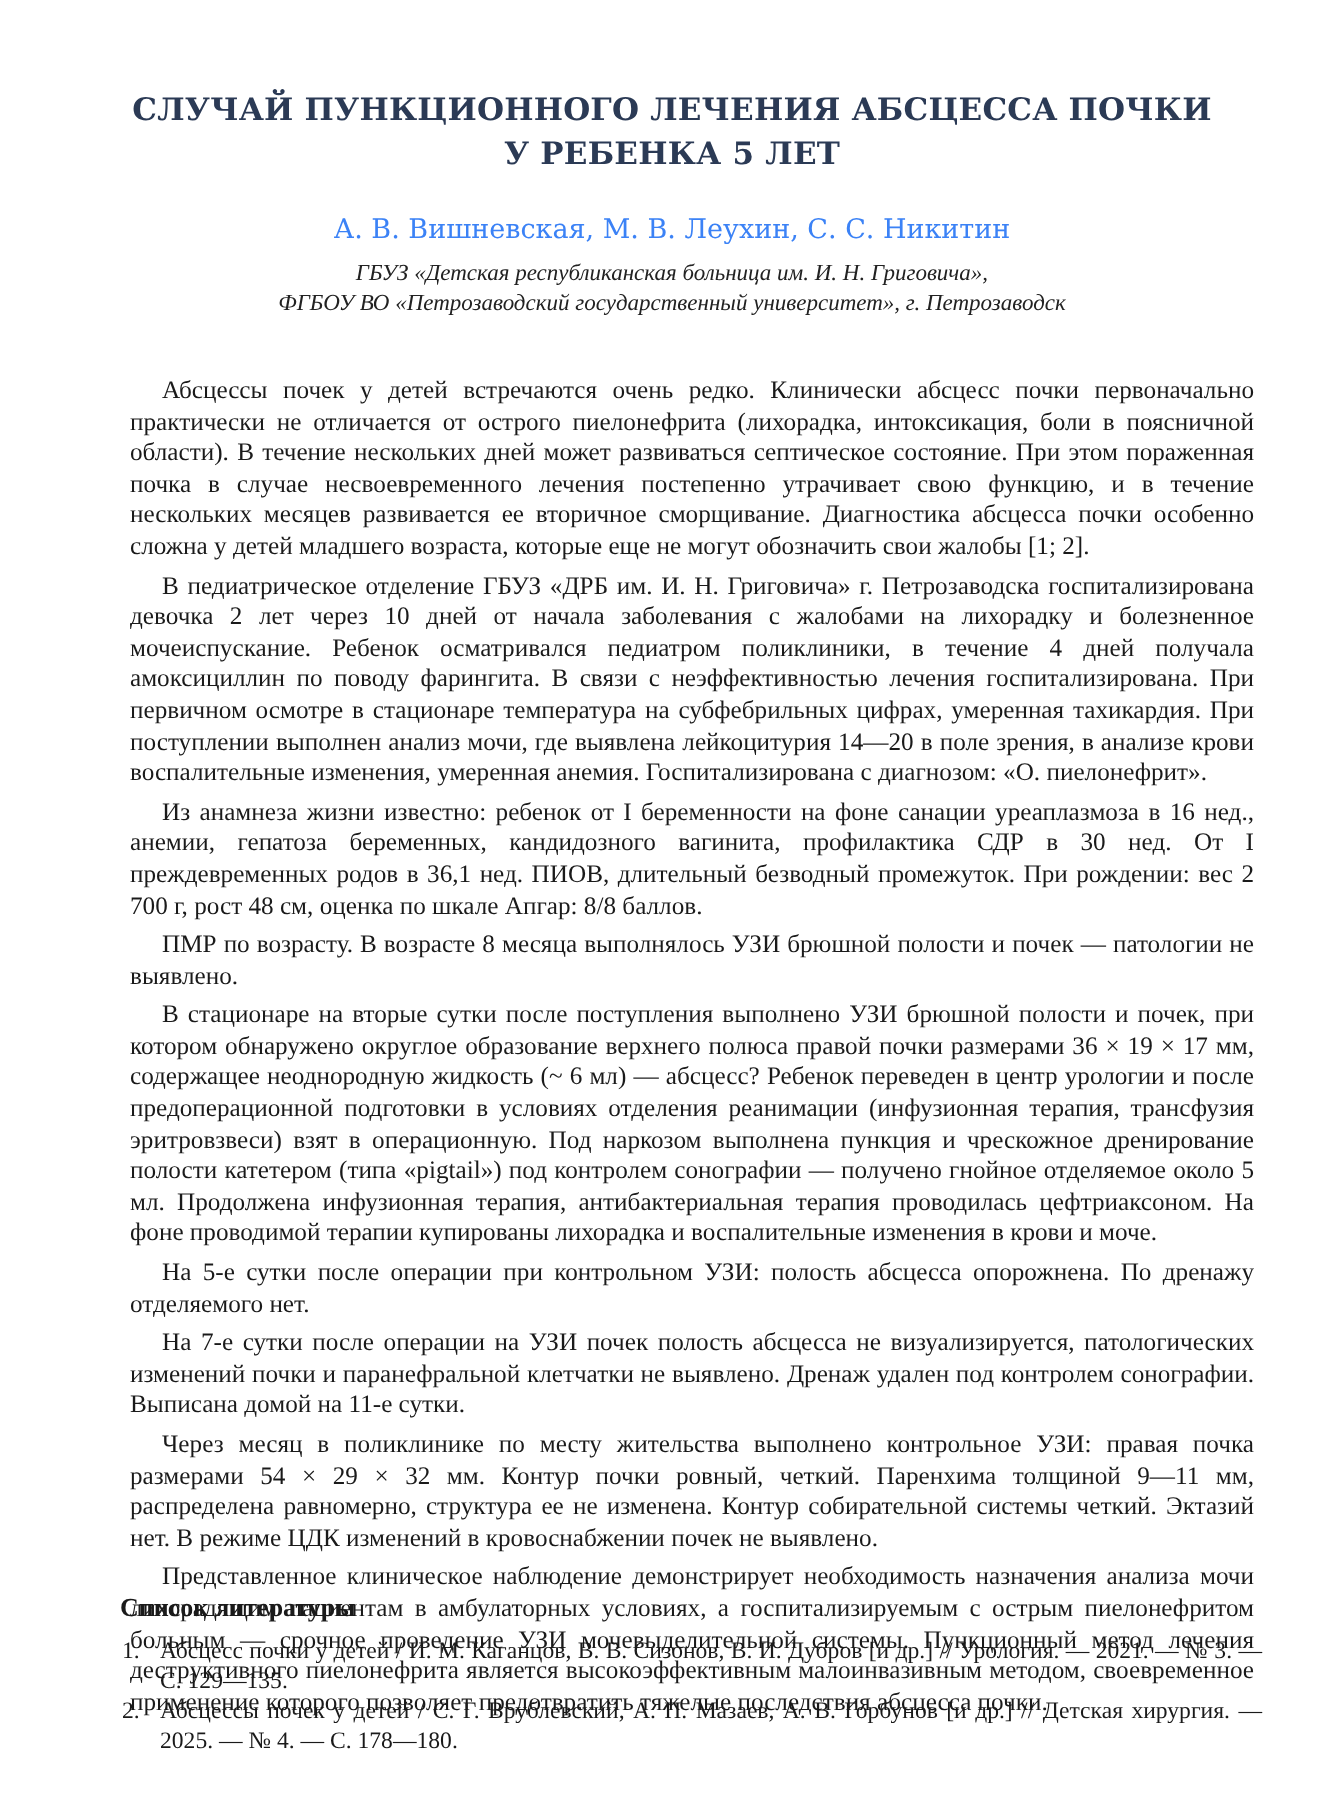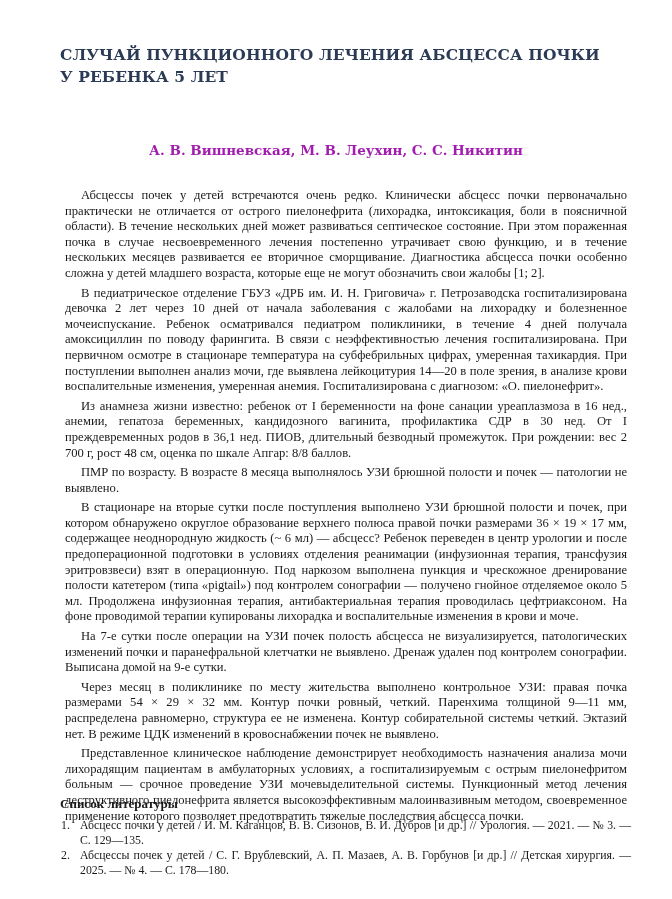--- a/index.html
+++ b/index.html
@@ -1,26 +1,26 @@
 <!DOCTYPE html>
 <html><head>
 <meta charset="utf-8">
 <style>
   html, body { margin: 0; padding: 0; background: #ffffff; }
   body { width: 672px; height: 899px; position: relative; overflow: hidden; color: #1a1a1a; }
   .page { position: absolute; left: 0; top: 0; width: 672px; height: 899px; background: #fff; }
   .title {
     position: absolute; left: 60px; width: 552px; top: 44px;
-    font-family: "DejaVu Serif", serif; font-weight: bold;
+    text-align: center; font-family: "DejaVu Serif", serif; font-weight: bold;
     font-size: 15.5px; line-height: 22px; color: #2b3a55; letter-spacing: 0.1px;
   }
   .authors {
     position: absolute; left: 60px; width: 552px; top: 106px;
-    text-align: center; font-family: "DejaVu Serif", serif; font-weight: bold;
-    font-size: 13.5px; line-height: 18px; color: #a21caf; margin-top: 35px;
+    text-align: center; font-family: "DejaVu Serif", serif; font-weight: normal;
+    font-size: 13.5px; line-height: 18px; color: #3b82f6;
   }
   .affil {
     position: absolute; left: 60px; width: 552px; top: 130px;
     text-align: center; font-family: "Liberation Serif", serif; font-style: italic;
     font-size: 11.5px; line-height: 15px; color: #222;
   }
   .body {
     position: absolute; left: 61px; width: 570px; top: 184px;
     font-family: "Liberation Serif", serif; font-size: 12.6px; line-height: 15.6px;
     text-align: justify; color: #1a1a1a; hyphens: manual;
@@ -43,28 +43,33 @@
 <body>
 
 <div class="page">
   <div class="title">
     <div>СЛУЧАЙ ПУНКЦИОННОГО ЛЕЧЕНИЯ АБСЦЕССА ПОЧКИ</div>
     <div>У РЕБЕНКА 5 ЛЕТ</div>
   </div>
 
   <div class="authors">А. В. Вишневская, М. В. Леухин, С. С. Никитин</div>
 
+  <div class="affil">
+    <div>ГБУЗ «Детская республиканская больница им. И. Н. Григовича»,</div>
+    <div>ФГБОУ ВО «Петрозаводский государственный университет», г. Петрозаводск</div>
+  </div>
 
   <div class="body">
     <p>Абсцессы почек у детей встречаются очень редко. Клинически абсцесс почки первоначально практически не отличается от острого пиелонефрита (лихорадка, интоксикация, боли в поясничной области). В течение нескольких дней может развиваться септическое состояние. При этом пораженная почка в случае несвоевременного лечения постепенно утрачивает свою функцию, и в течение нескольких месяцев развивается ее вторичное сморщивание. Диагностика абсцесса почки особенно сложна у детей младшего возраста, которые еще не могут обозначить свои жалобы [1; 2].</p>
     <p>В педиатрическое отделение ГБУЗ «ДРБ им. И. Н. Григовича» г. Петрозаводска госпитализирована девочка 2 лет через 10 дней от начала заболевания с жалобами на лихорадку и болезненное мочеиспускание. Ребенок осматривался педиатром поликлиники, в течение 4 дней получала амоксициллин по поводу фарингита. В связи с неэффективностью лечения госпитализирована. При первичном осмотре в стационаре температура на субфебрильных цифрах, умеренная тахикардия. При поступлении выполнен анализ мочи, где выявлена лейкоцитурия 14—20 в поле зрения, в анализе крови воспалительные изменения, умеренная анемия. Госпитализирована с диагнозом: «О. пиелонефрит».</p>
     <p>Из анамнеза жизни известно: ребенок от I беременности на фоне санации уреаплазмоза в 16 нед., анемии, гепатоза беременных, кандидозного вагинита, профилактика СДР в 30 нед. От I преждевременных родов в 36,1 нед. ПИОВ, длительный безводный промежуток. При рождении: вес 2 700 г, рост 48 см, оценка по шкале Апгар: 8/8 баллов.</p>
     <p>ПМР по возрасту. В возрасте 8 месяца выполнялось УЗИ брюшной полости и почек — патологии не выявлено.</p>
     <p>В стационаре на вторые сутки после поступления выполнено УЗИ брюшной полости и почек, при котором обнаружено округлое образование верхнего полюса правой почки размерами 36 × 19 × 17 мм, содержащее неоднородную жидкость (~ 6 мл) — абсцесс? Ребенок переведен в центр урологии и после предоперационной подготовки в условиях отделения реанимации (инфузионная терапия, трансфузия эритровзвеси) взят в операционную. Под наркозом выполнена пункция и чрескожное дренирование полости катетером (типа «pigtail») под контролем сонографии — получено гнойное отделяемое около 5 мл. Продолжена инфузионная терапия, антибактериальная терапия проводилась цефтриаксоном. На фоне проводимой терапии купированы лихорадка и воспалительные изменения в крови и моче.</p>
-    <p>На 7-е сутки после операции на УЗИ почек полость абсцесса не визуализируется, патологических изменений почки и паранефральной клетчатки не выявлено. Дренаж удален под контролем сонографии. Выписана домой на 9-е сутки.</p>
+    <p>На 5-е сутки после операции при контрольном УЗИ: полость абсцесса опорожнена. По дренажу отделяемого нет.</p>
+    <p>На 7-е сутки после операции на УЗИ почек полость абсцесса не визуализируется, патологических изменений почки и паранефральной клетчатки не выявлено. Дренаж удален под контролем сонографии. Выписана домой на 11-е сутки.</p>
     <p>Через месяц в поликлинике по месту жительства выполнено контрольное УЗИ: правая почка размерами 54 × 29 × 32 мм. Контур почки ровный, четкий. Паренхима толщиной 9—11 мм, распределена равномерно, структура ее не изменена. Контур собирательной системы четкий. Эктазий нет. В режиме ЦДК изменений в кровоснабжении почек не выявлено.</p>
     <p>Представленное клиническое наблюдение демонстрирует необходимость назначения анализа мочи лихорадящим пациентам в амбулаторных условиях, а госпитализируемым с острым пиелонефритом больным — срочное проведение УЗИ мочевыделительной системы. Пункционный метод лечения деструктивного пиелонефрита является высокоэффективным малоинвазивным методом, своевременное применение которого позволяет предотвратить тяжелые последствия абсцесса почки.</p>
   </div>
 
   <div class="refs-title">Список литературы</div>
 
   <ol class="refs">
     <li>
       <span class="num">1.</span>
       <span>Абсцесс почки у детей / И. М. Каганцов, В. В. Сизонов, В. И. Дубров [и др.] // Урология. — 2021. — № 3. — С. 129—135.</span>

